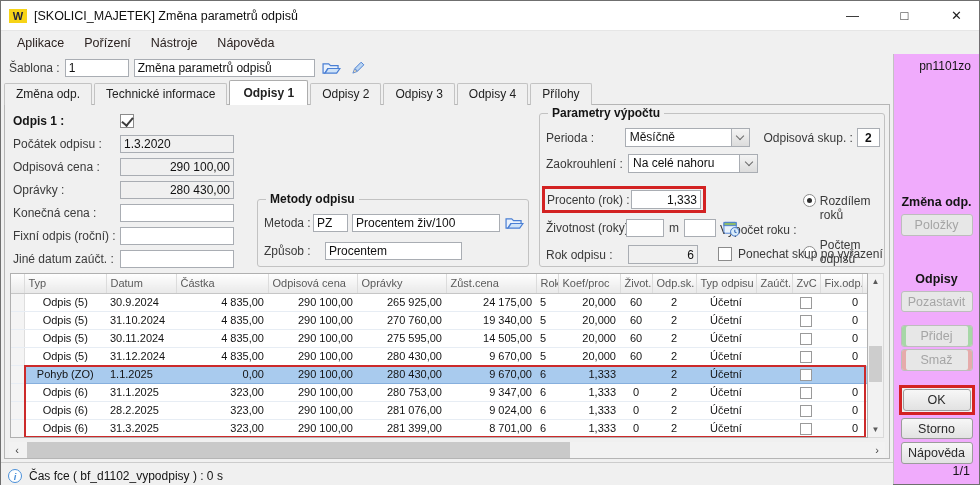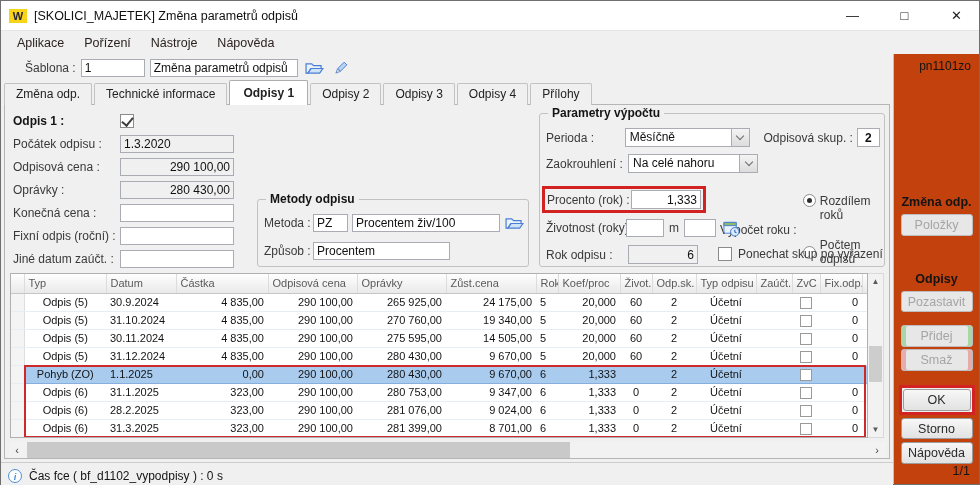--- a/index.html
+++ b/index.html
@@ -15,28 +15,28 @@
   .title{font-size:12.5px;color:#101010;flex:1;white-space:nowrap}
   .winbtn{width:45px;height:29px;display:flex;align-items:center;justify-content:center;
     font-size:13px;color:#1c1c1c;background:transparent;border:none}
   
   .menubar{height:23px;display:flex;align-items:center;padding:0 6px;flex:none}
   .menu-item{padding:3px 10px;font-size:12.5px;color:#2b2220}
   
   .body-row{flex:1;display:flex;min-height:0}
   .main-col{width:893px;flex:none;display:flex;flex-direction:column;border-right:1px solid #c2c2c2}
   
-  .tpl-row{height:28px;display:flex;align-items:center;padding-left:24px;gap:5px;flex:none}
+  .tpl-row{height:28px;display:flex;align-items:center;padding-left:8px;gap:5px;flex:none}
   .tpl-row label{font-size:12px;color:#3a3a3a}
   .fld{height:18px;border:1px solid #a9adb3;background:#fff;font-size:12px;padding:0 3px;
     font-family:"Liberation Sans",sans-serif;color:#101010}
   .fld.ro{background:#f0f0f0}
   .fld.num{text-align:right}
   .tpl-num{width:64px}
-  .tpl-name{width:148px}
+  .tpl-name{width:181px}
   .icon-btn{border:none;background:transparent;display:flex;align-items:center;padding:0 2px}
   
   .tabs{display:flex;align-items:flex-end;padding-left:3px;height:23px;flex:none;
     position:relative;z-index:2;margin-bottom:-1px}
   .tab{padding:3px 11px 4px;border:1px solid #c3c3c3;border-bottom:none;background:#f0f0f0;
     font-size:12px;margin-right:2px;border-radius:2px 2px 0 0;color:#222;white-space:nowrap}
   .tab.active{background:#fff;font-weight:bold;padding:5px 13px 5px;border-color:#adadad}
   
   .tab-panel{flex:1;margin:0 3px 3px 3px;border:1px solid #b5b5b5;background:#f0f0f0;
     display:flex;flex-direction:column;position:relative}
@@ -99,21 +99,21 @@
   .hscroll .sarr.left{left:0}
   .hscroll .sarr.right{right:0}
   .hthumb{position:absolute;left:18px;top:0;height:16px;width:62%;background:#c9c9c9}
   
   .statusbar{height:27px;border-top:1px solid #cccccc;display:flex;align-items:center;
     padding:0 7px;gap:7px;flex:none;font-size:12px;color:#141414;background:#f0f0f0}
   .info-ic{width:14px;height:14px;border-radius:50%;border:1.5px solid #4a90d9;color:#4a90d9;
     background:#fff;font-size:9.5px;font-weight:bold;font-style:italic;display:flex;
     align-items:center;justify-content:center;flex:none}
   
-  .sidebar{flex:1;display:flex;flex-direction:column;align-items:center;background:#c2410c}
+  .sidebar{flex:1;display:flex;flex-direction:column;align-items:center;background:#f0abfc}
   .module-code{align-self:flex-end;margin:5px 8px 0 0;font-size:12px;color:#141414}
   .sb-head{font-weight:bold;font-size:12.5px;color:#141414}
   .sb-head1{margin-top:122px}
   .sb-head2{margin-top:36px}
   .sbtn{width:72px;height:22px;border:1px solid #9c9c9c;border-radius:3px;
     background:linear-gradient(#f7f7f7,#e2e2e2);font-size:12.5px;color:#2a2a2a;
     font-family:"Liberation Sans",sans-serif}
   .sbtn.disabled{color:#a5a5a5;background:#e7e7e7;border-color:#bdbdbd}
   .btn-polozky{margin-top:5px}
   .btn-pozastavit{margin-top:5px}
@@ -221,21 +221,21 @@
               <input class="fld" style="width: 148px; margin-left: 4px;" value="Procentem živ/100">
               <button class="icon-btn" style="margin-left:3px">
                 <svg viewBox="0 0 20 16" width="19" height="15">
                     <path d="M1 3 h6 l2 2 h8 v3 H6 L3 13 H1 z" fill="#eaf2fc" stroke="#4a7fd4" stroke-width="1.3"></path>
                     <path d="M6.5 8 h12.5 l-3.5 5 H3 z" fill="#cfe3f8" stroke="#4a7fd4" stroke-width="1.3"></path>
                   </svg>
               </button>
             </div>
             <div class="frow" style="left:6px;top:42px">
               <label style="width:49px">Způsob :</label>
-              <input class="fld" style="width: 137px;" readonly="" value="Procentem">
+              <input class="fld" style="width: 137px; margin-left: 12px;" readonly="" value="Procentem">
             </div>
           </div>
 
           <div class="grp" style="left:534px;top:8px;width:346px;height:154px">
             <span class="grp-title">Parametry výpočtu</span>
             <div class="frow" style="left:6px;top:14px;right:4px">
               <label style="width:82px">Perioda :</label>
               <div class="dd" style="width:130px">
                 <span class="txt">Měsíčně</span>
                 <span class="arr">

